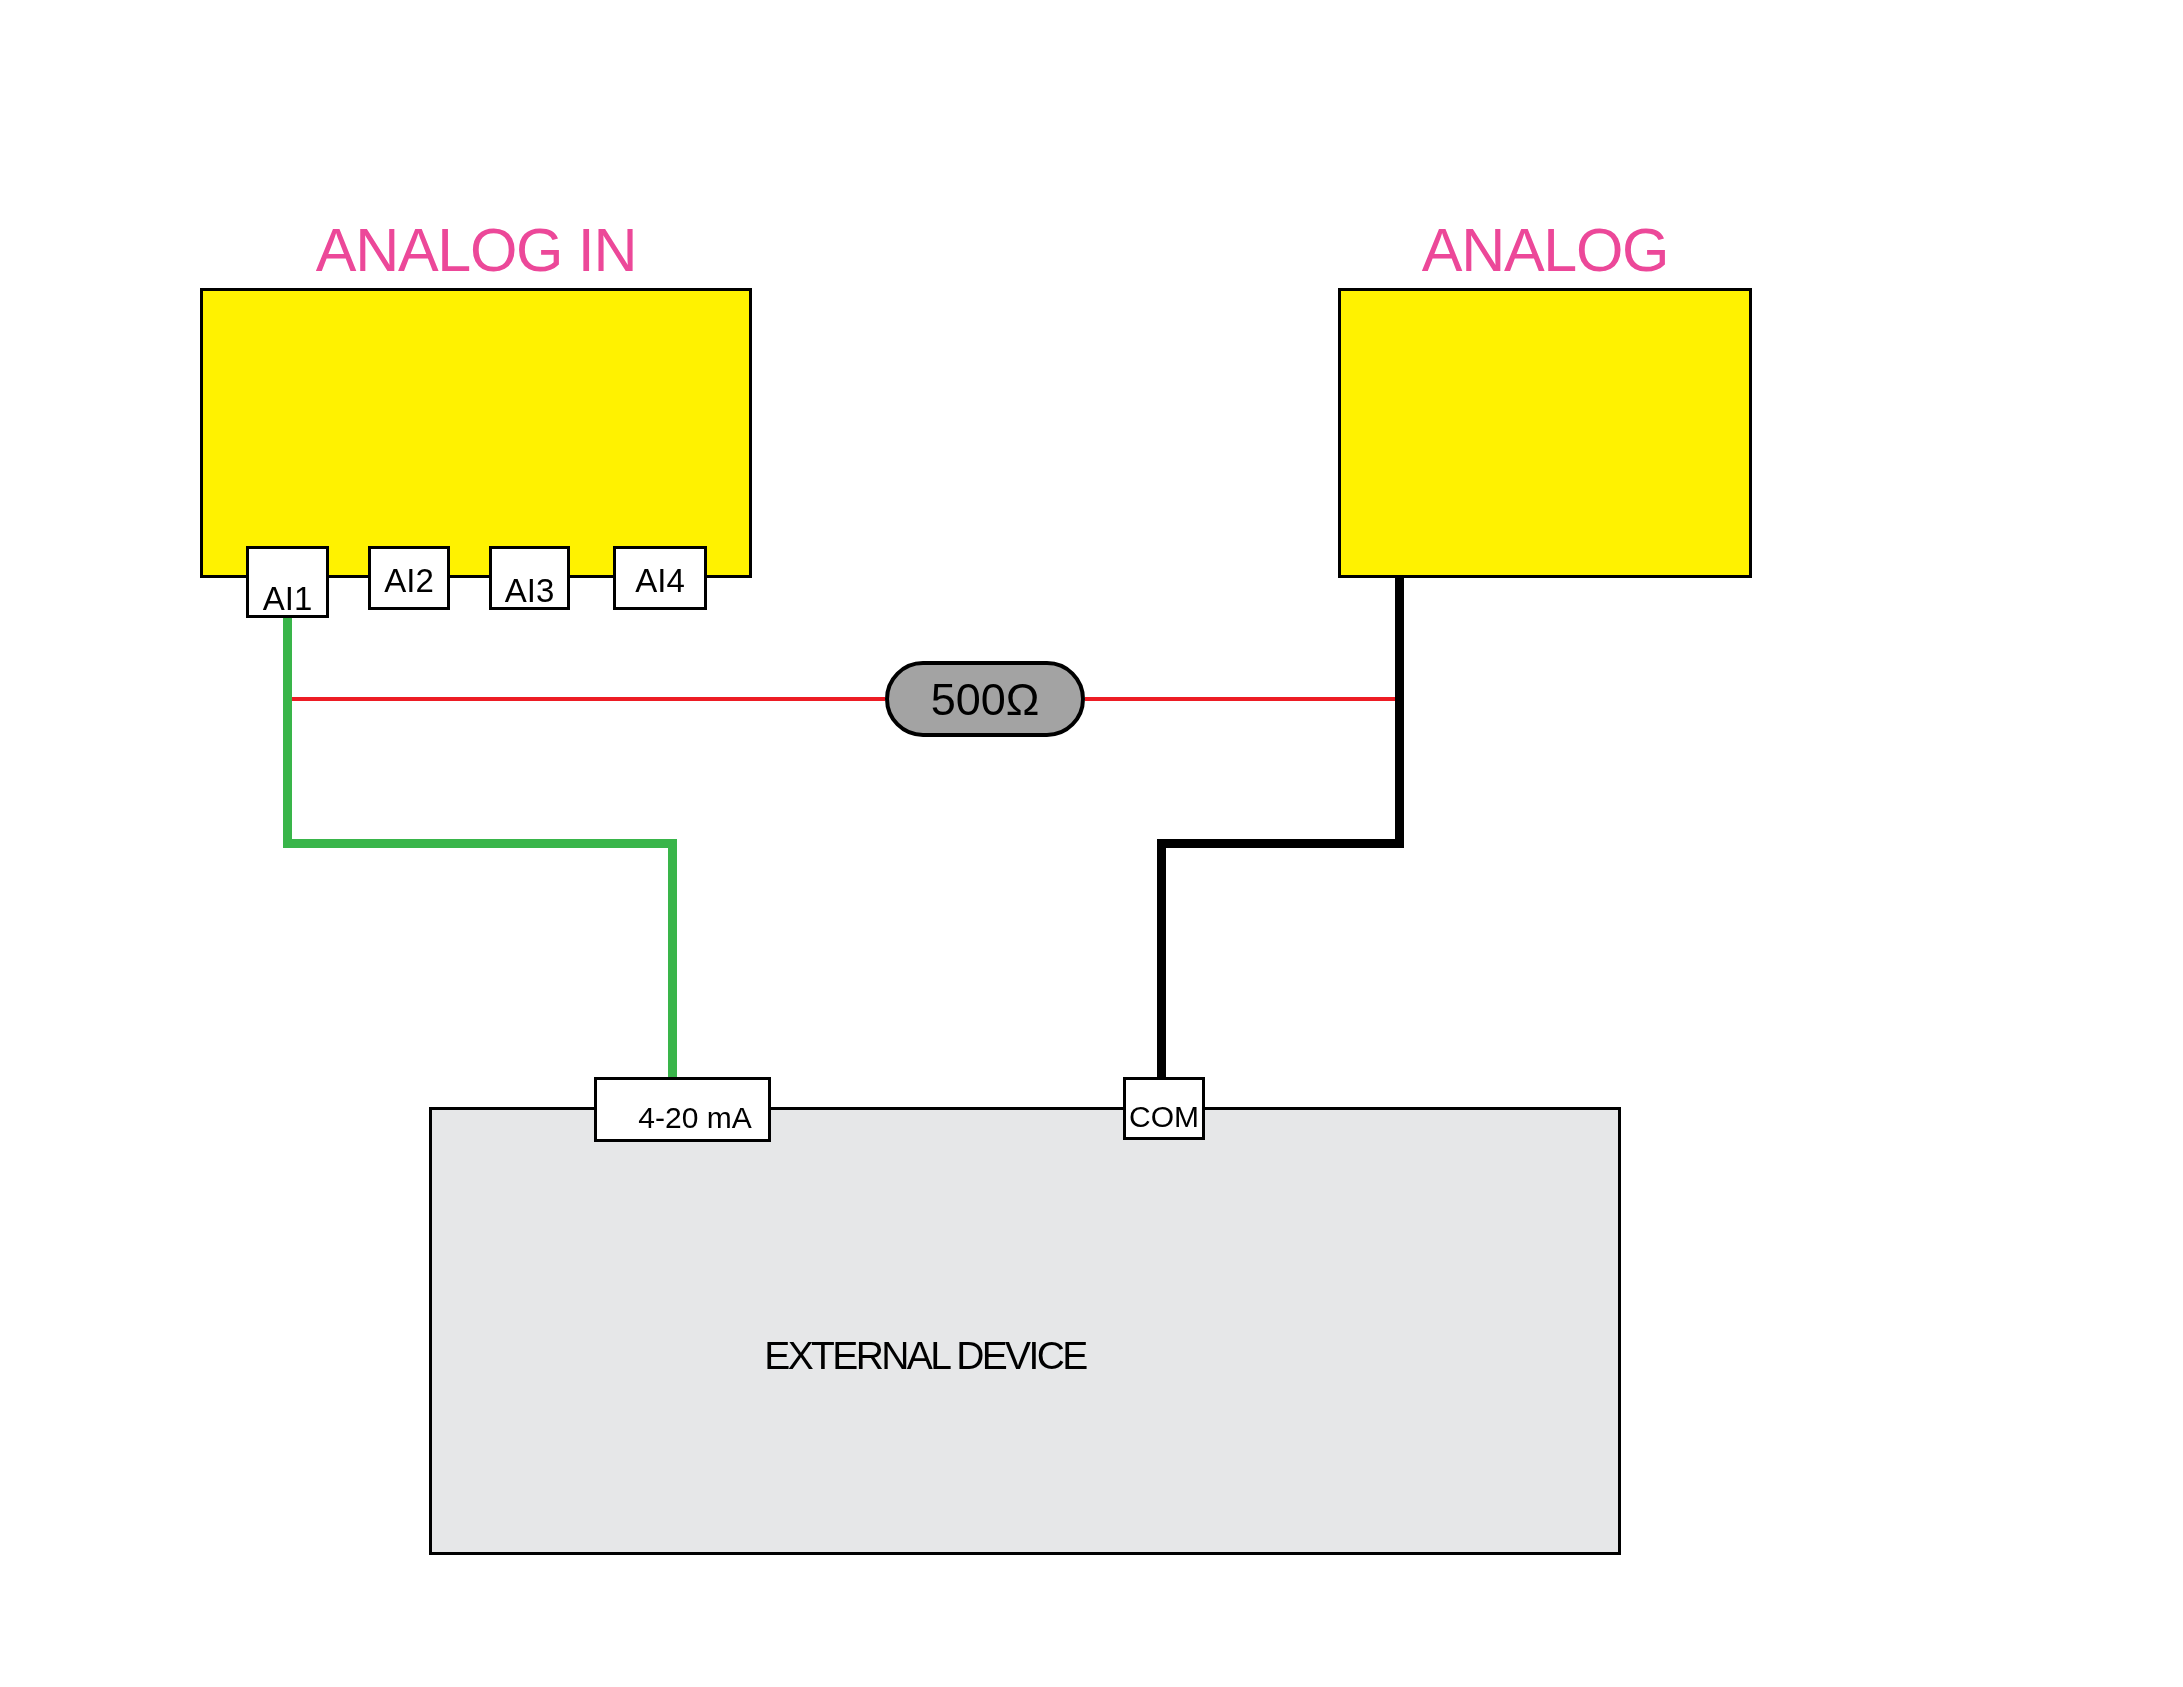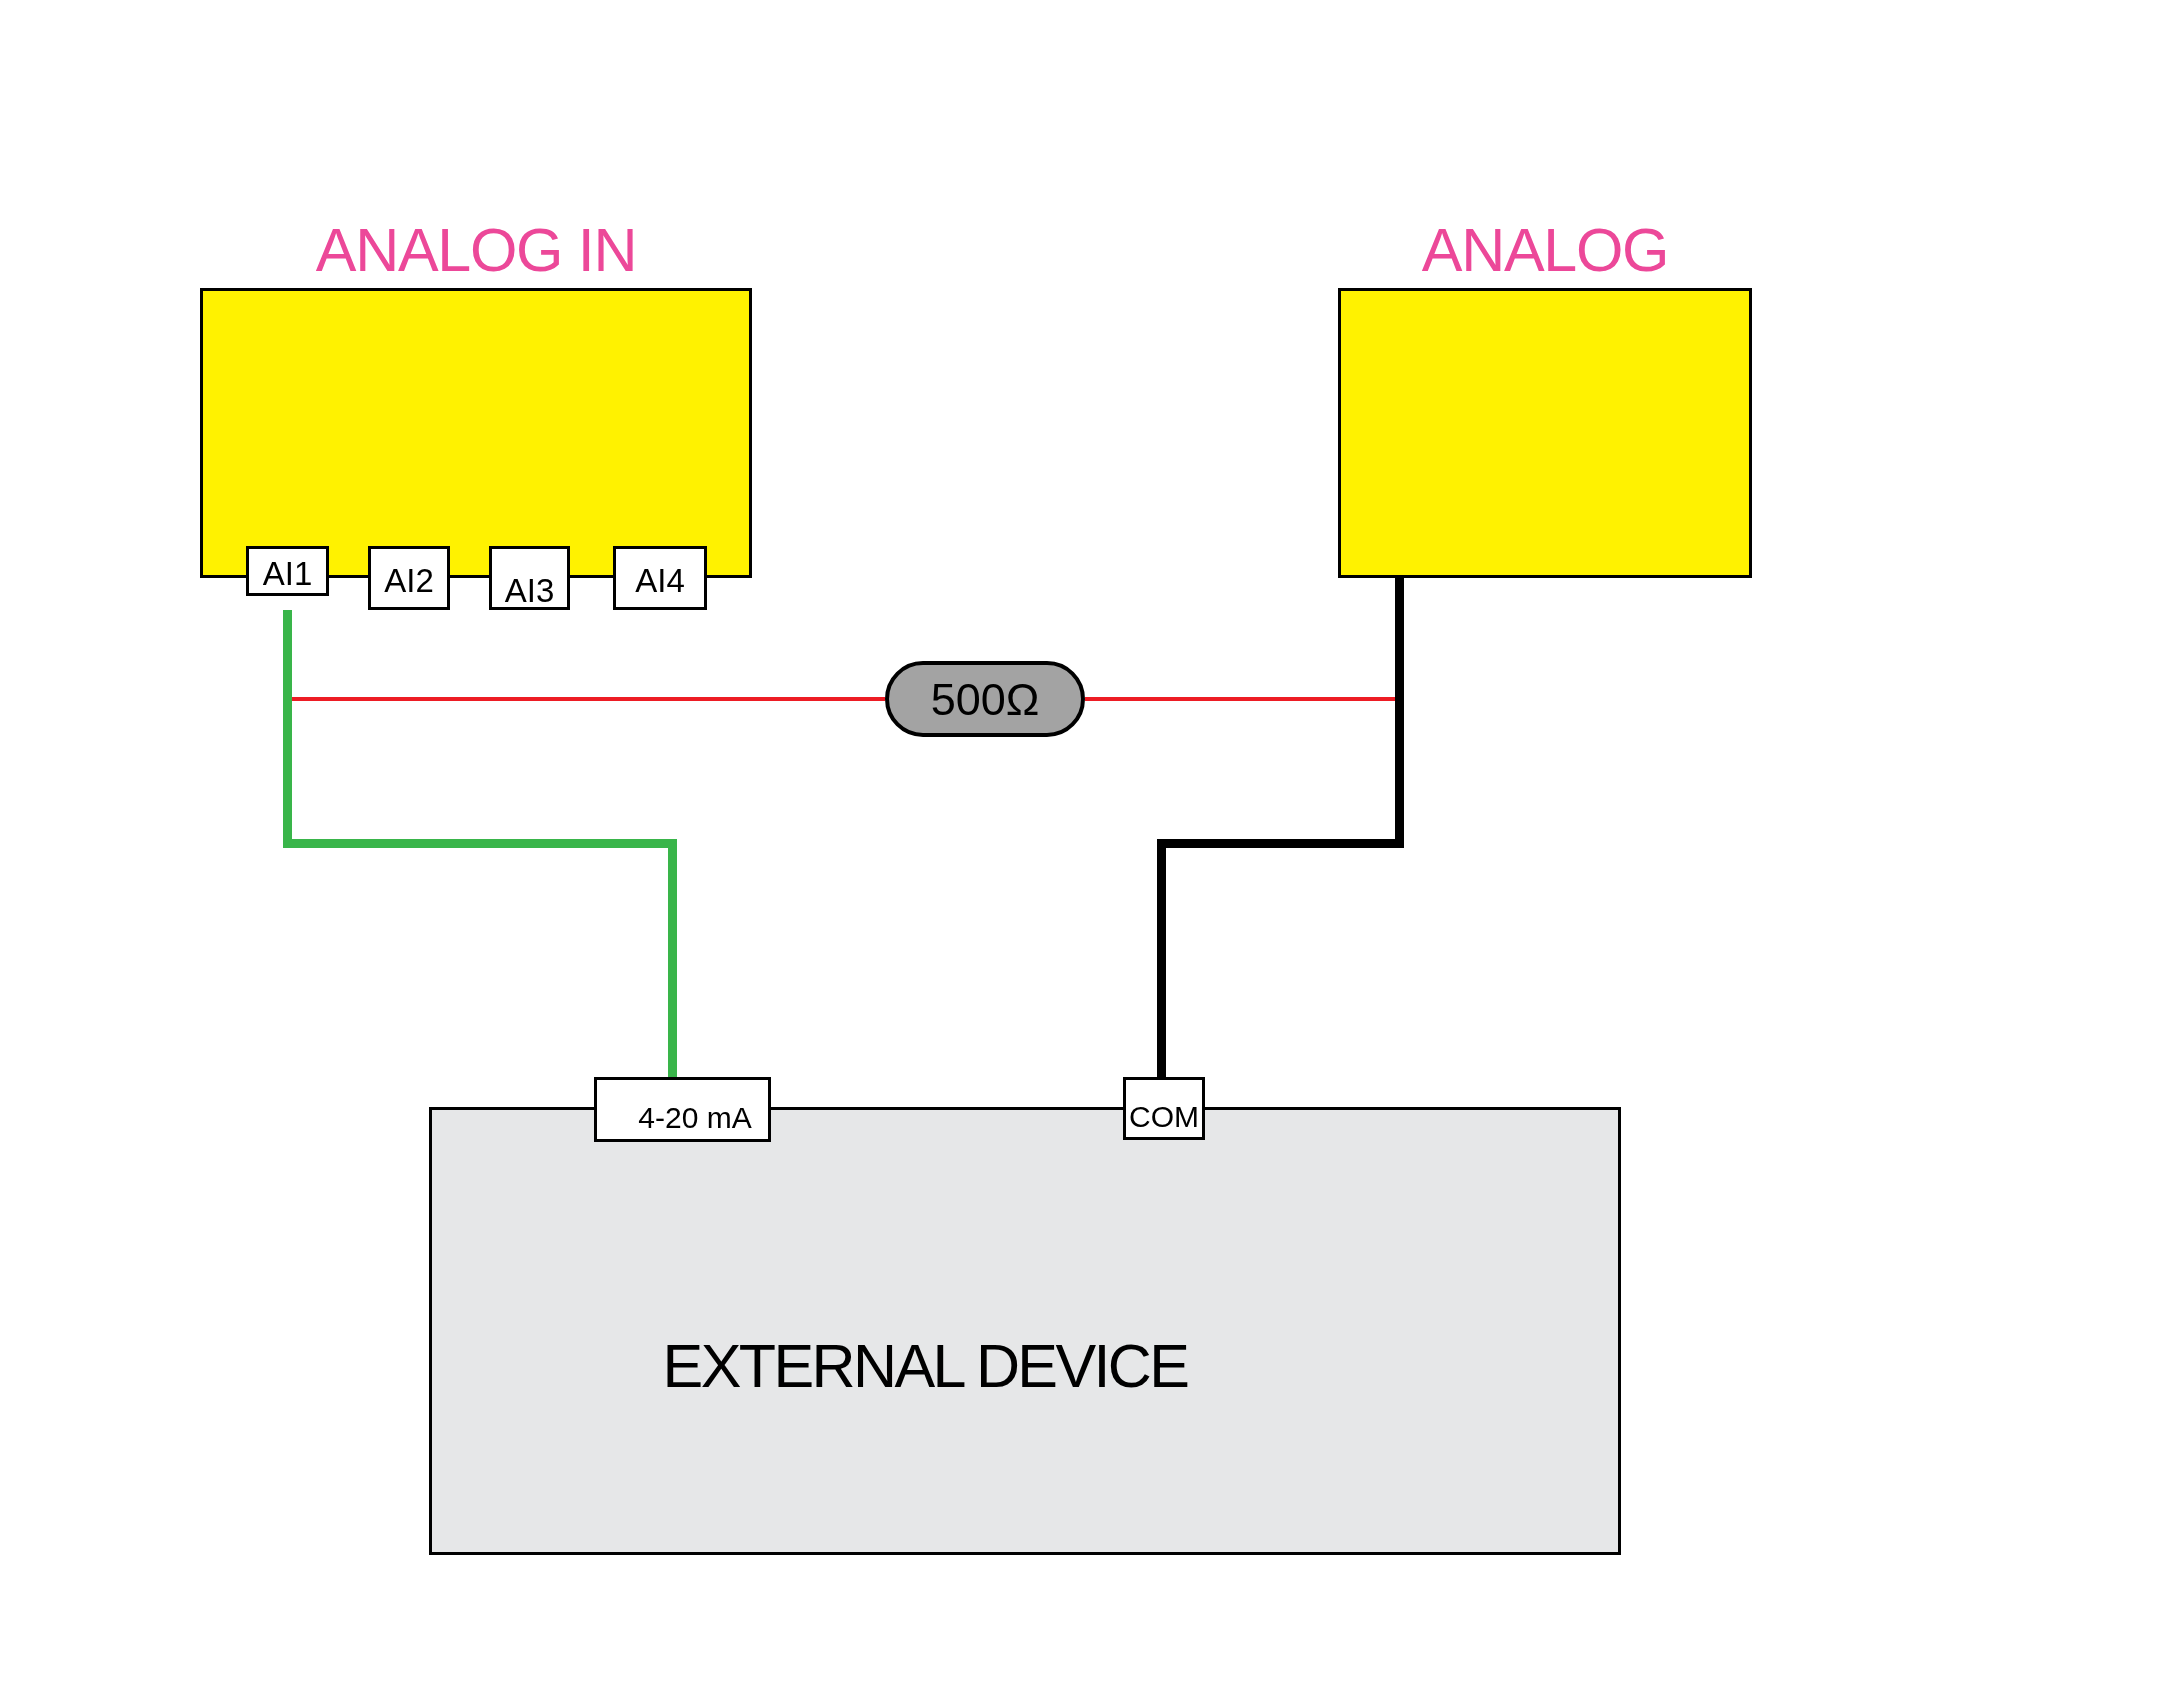--- a/index.html
+++ b/index.html
@@ -67,21 +67,21 @@
     align-items:center;
     justify-content:center;
     font-size:45px;
     line-height:1;
   }
   .device-title{
     position:absolute;
     left:429px; top:1336px;
     width:992px;
     text-align:center;
-    font-size:61px;
+    font-size:39px;
     letter-spacing:-2.6px;
     line-height:1;
     white-space:nowrap;
   }
 </style>
 </head>
 <body>
 
 <div id="canvas">
 
@@ -103,21 +103,21 @@
   <div>
     <div class="wire black" style="left:1395px;top:578px;width:8.6px;height:269px;"></div>
     <div class="wire black" style="left:1157px;top:839px;width:247px;height:8.6px;"></div>
     <div class="wire black" style="left:1157px;top:839px;width:8.6px;height:238px;"></div>
   </div>
 
   <div class="resistor">
     <span>500Ω</span>
   </div>
 
-  <div class="terminal ai" style="left:246px;top:546px;width:83px;height:50px;">
+  <div class="terminal ai" style="left:246px;top:546px;width:83px;height:72px;align-items:flex-end;">
     <span>AI1</span>
   </div>
   <div class="terminal ai" style="left:368px;top:546px;width:82px;height:64px;">
     <span>AI2</span>
   </div>
   <div class="terminal ai" style="left:489px;top:546px;width:81px;height:64px;align-items:flex-end;">
     <span>AI3</span>
   </div>
   <div class="terminal ai" style="left:613px;top:546px;width:94px;height:64px;">
     <span>AI4</span>

